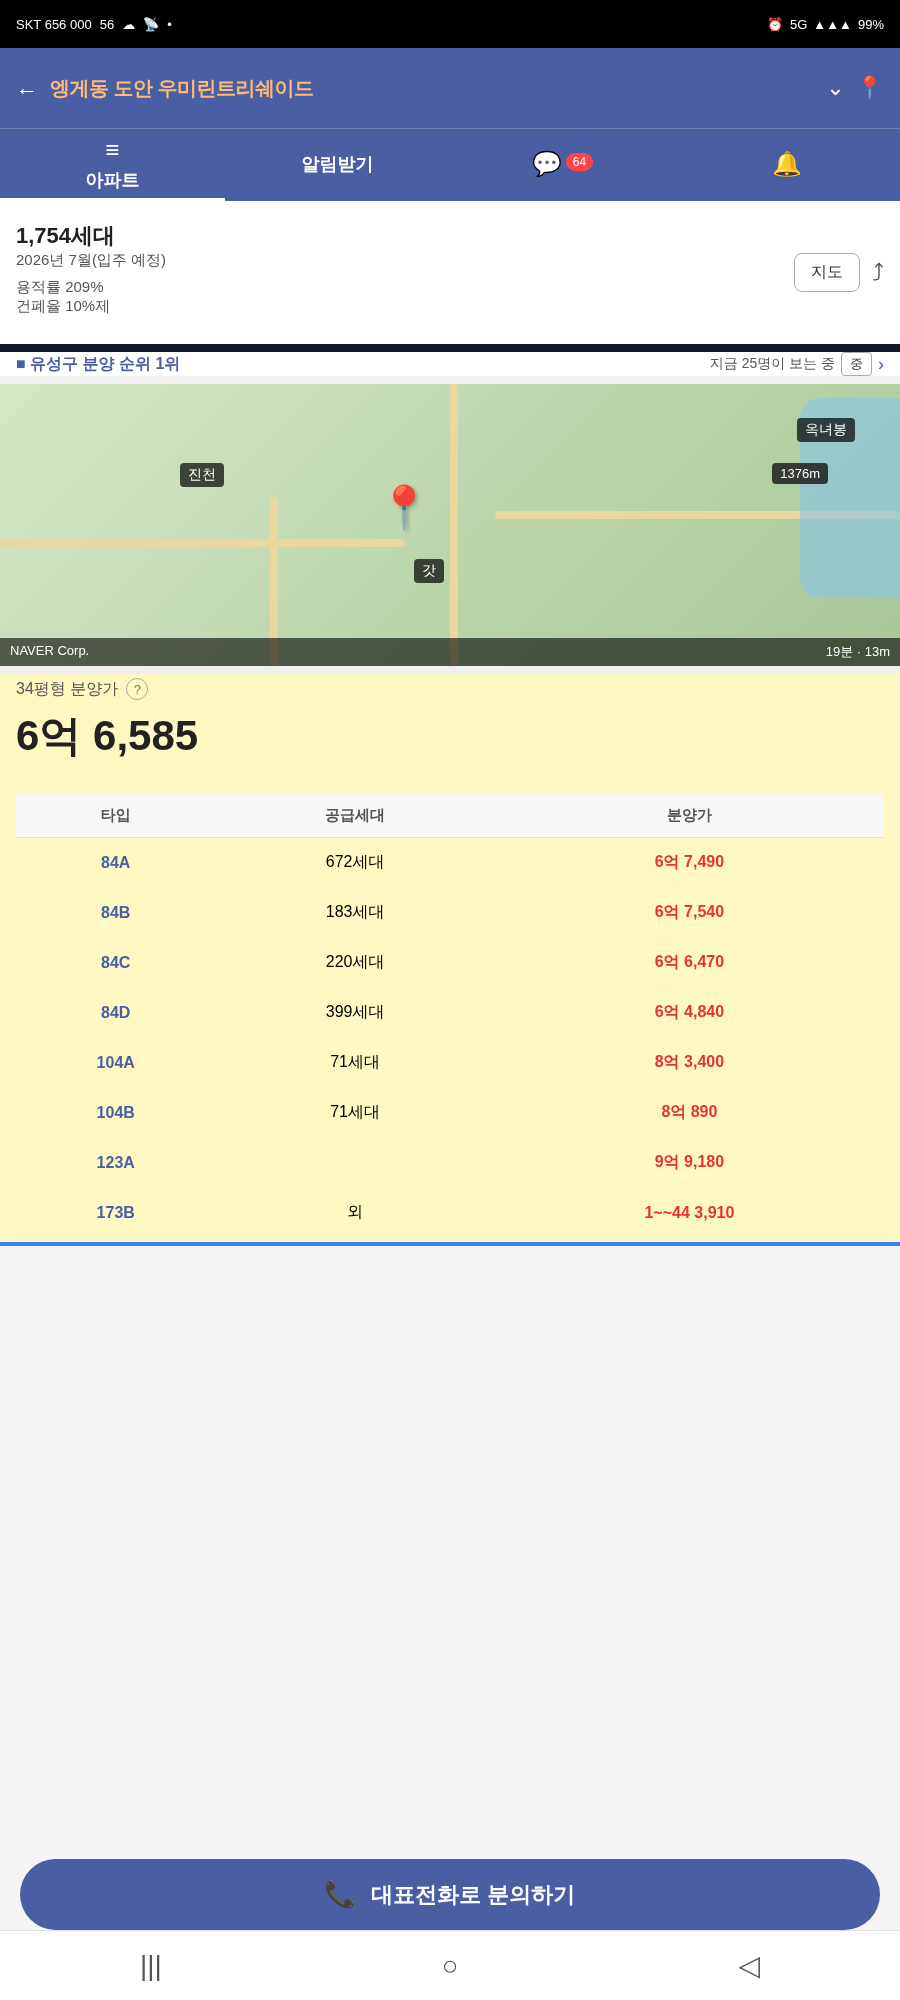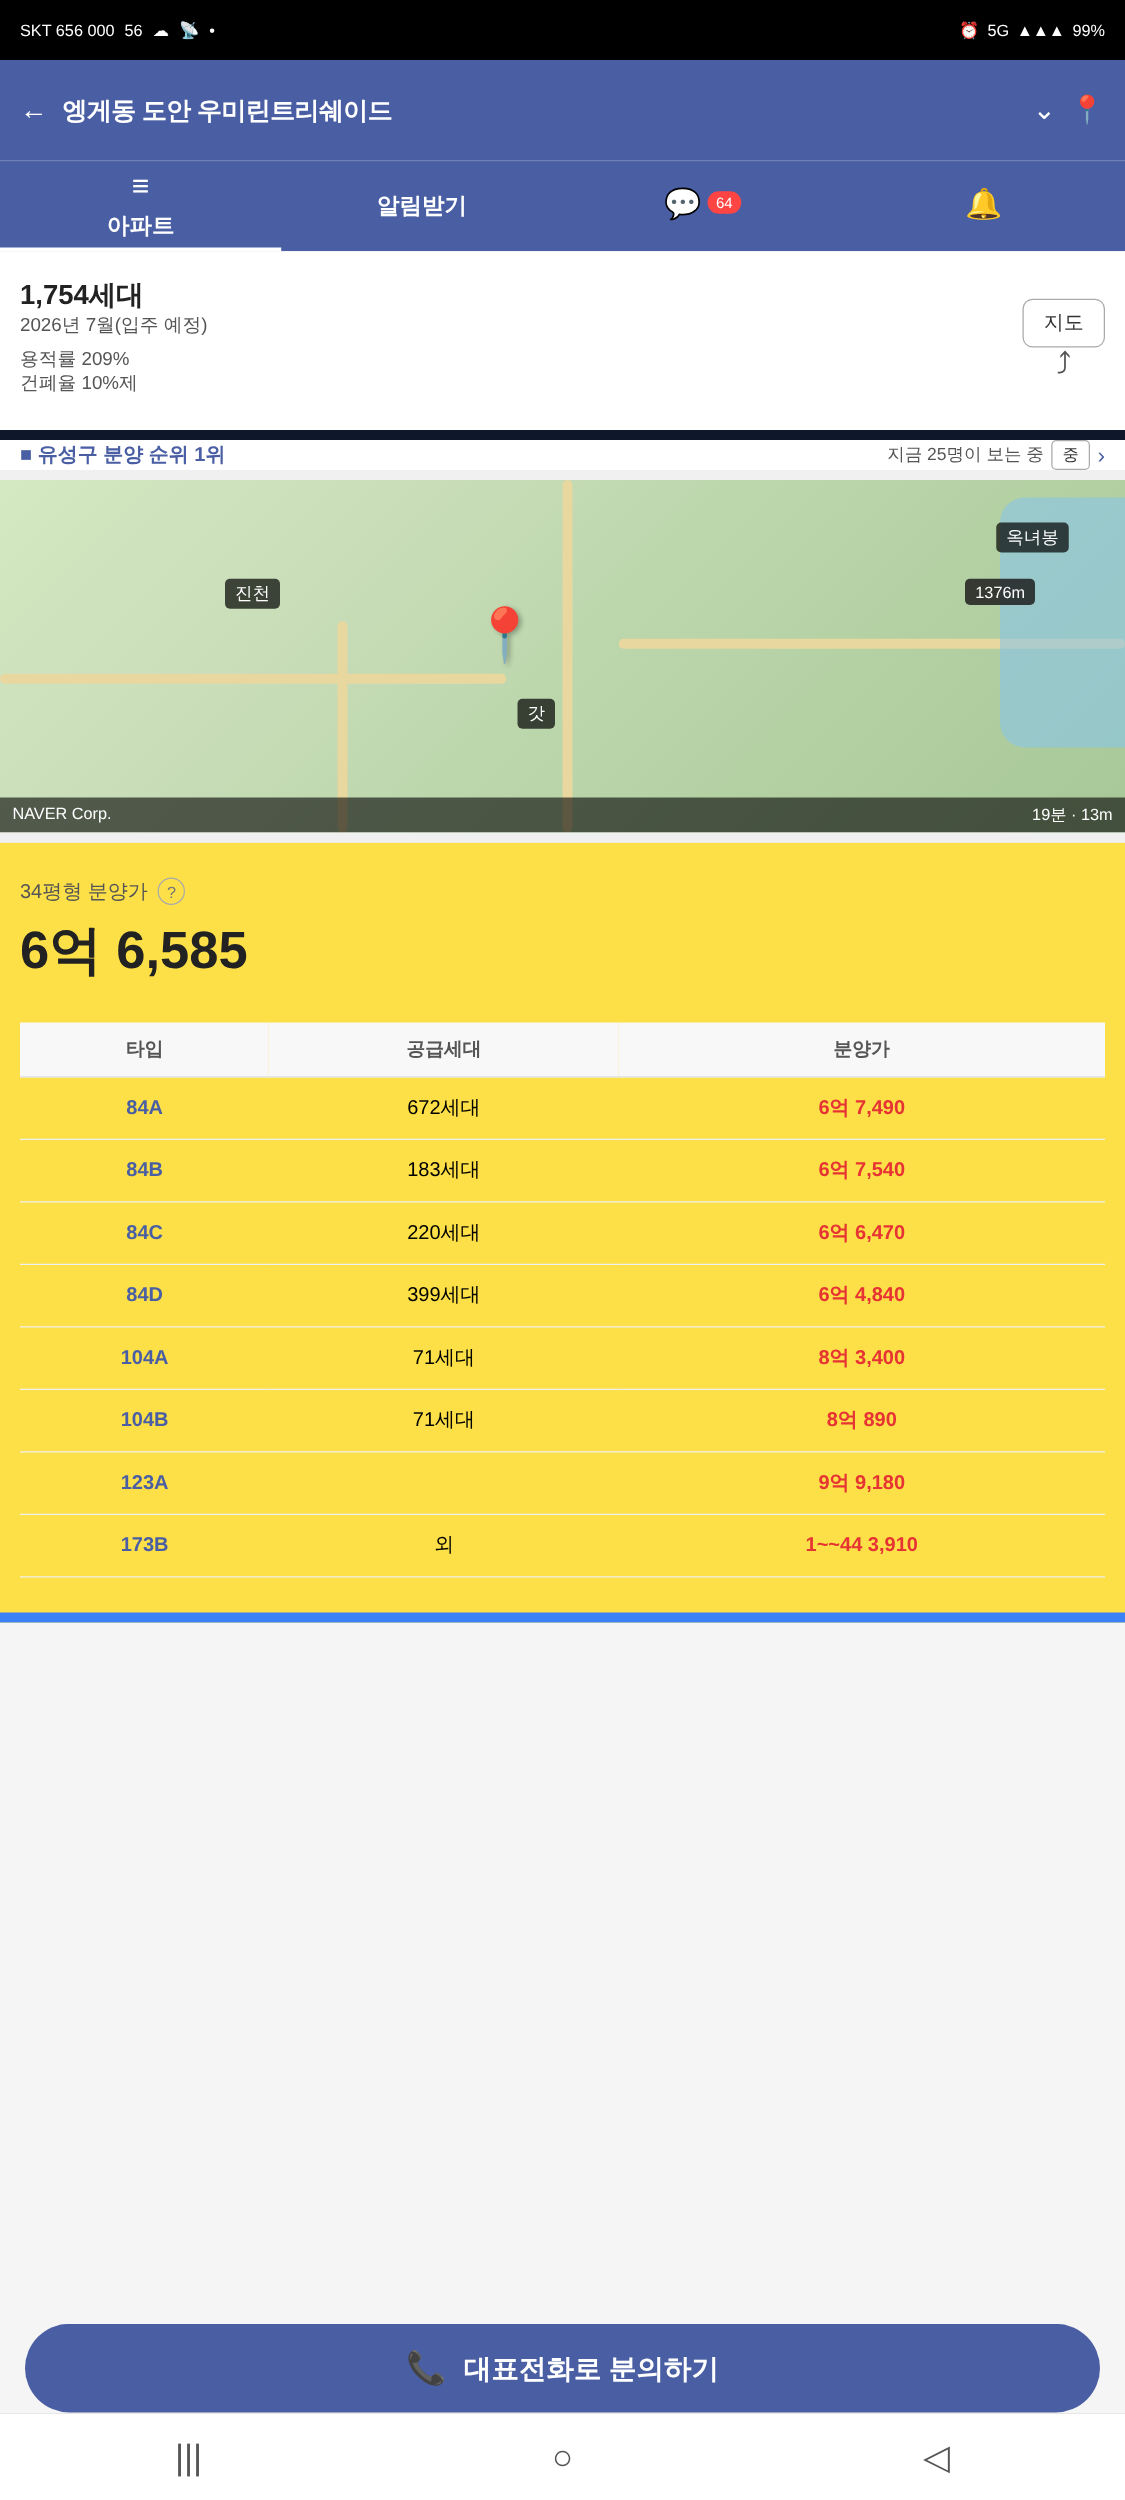--- a/index.html
+++ b/index.html
@@ -35,21 +35,21 @@
       padding: 0 16px;
       gap: 12px;
     }
     .header-back {
       color: #fff;
       font-size: 22px;
       cursor: pointer;
     }
     .header-title {
       flex: 1;
-      color: #ffffff;
+      color: #fdba74;
       font-size: 20px;
       font-weight: bold;
       letter-spacing: -0.5px;
     }
     .header-dropdown {
       color: #fff;
       font-size: 22px;
       cursor: pointer;
     }
     .header-location {
@@ -104,22 +104,23 @@
       align-items: center;
       gap: 16px;
       border-bottom: 8px solid #0f172a;
     }
     .info-left { flex: 1; }
     .info-row { margin-bottom: 8px; }
     .info-value { font-size: 22px; font-weight: bold; color: #222; }
     .info-sub { font-size: 15px; color: #555; }
     .info-right {
       display: flex;
-      flex-direction: column;
-      align-items: center;
+      flex-direction: row;
+      align-items: center;
+      gap: 12px;
     }
     .map-btn {
       background: #fff;
       border: 1px solid #aaa;
       border-radius: 8px;
       padding: 8px 16px;
       font-size: 16px;
       cursor: pointer;
       color: #333;
     }
@@ -222,23 +223,23 @@
       color: #fff;
       font-size: 13px;
       padding: 5px 10px;
       display: flex;
       justify-content: space-between;
       text-align: center;
     }
 
     
     .price-section {
-      background: #fde047;
-      padding: 28px 16px;
-      border-bottom: 8px solid #3b82f6;
+      background: #fef9c3;
+      padding: 4px 16px;
+      border-bottom: 4px solid #3b82f6;
     }
     .price-label-row {
       display: flex;
       align-items: center;
       gap: 8px;
       margin-bottom: 8px;
     }
     .price-label { font-size: 16px; color: #555; }
     .price-help {
       width: 22px; height: 22px;

